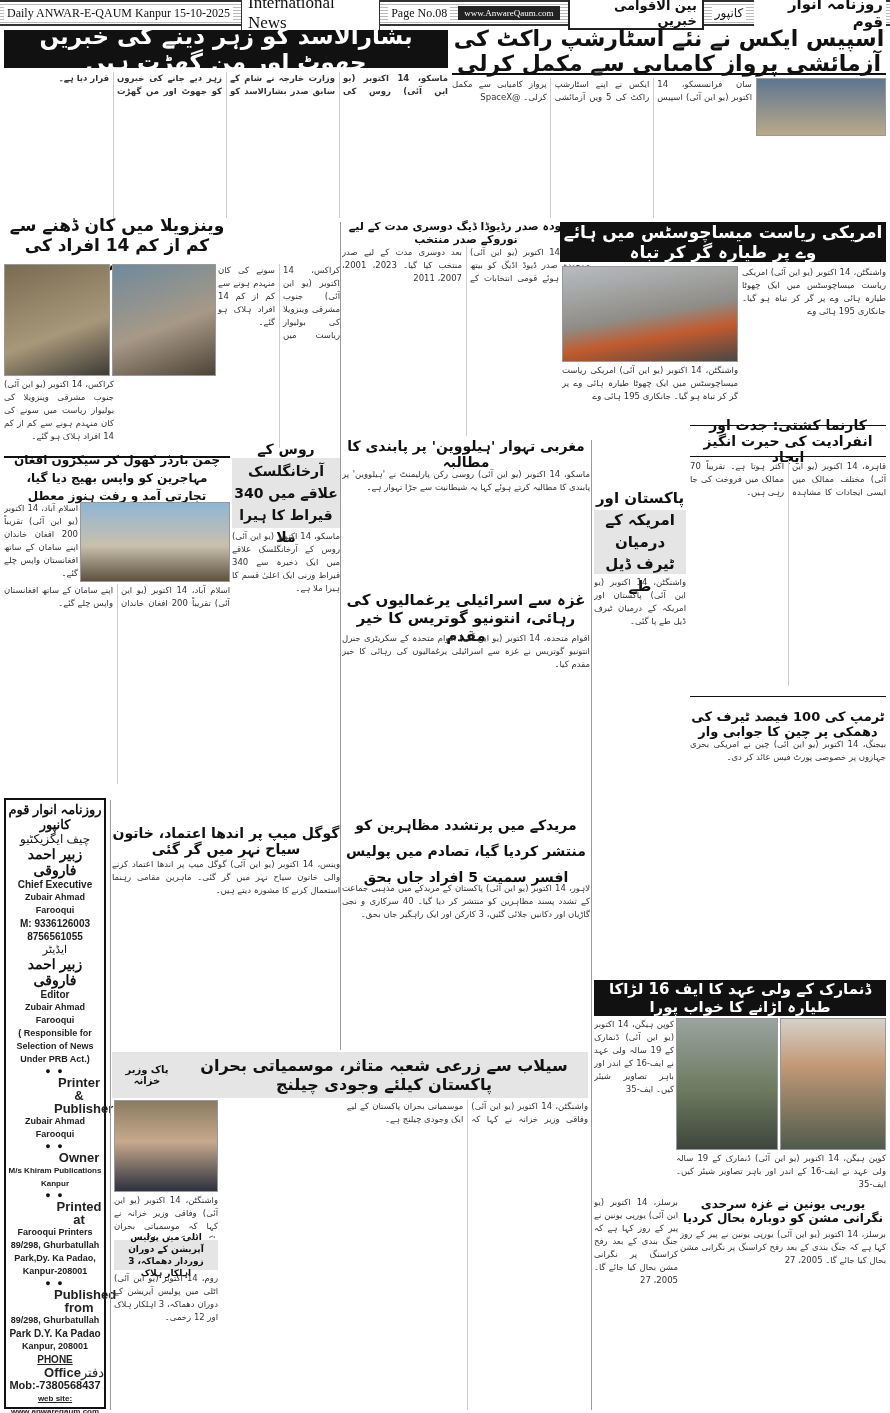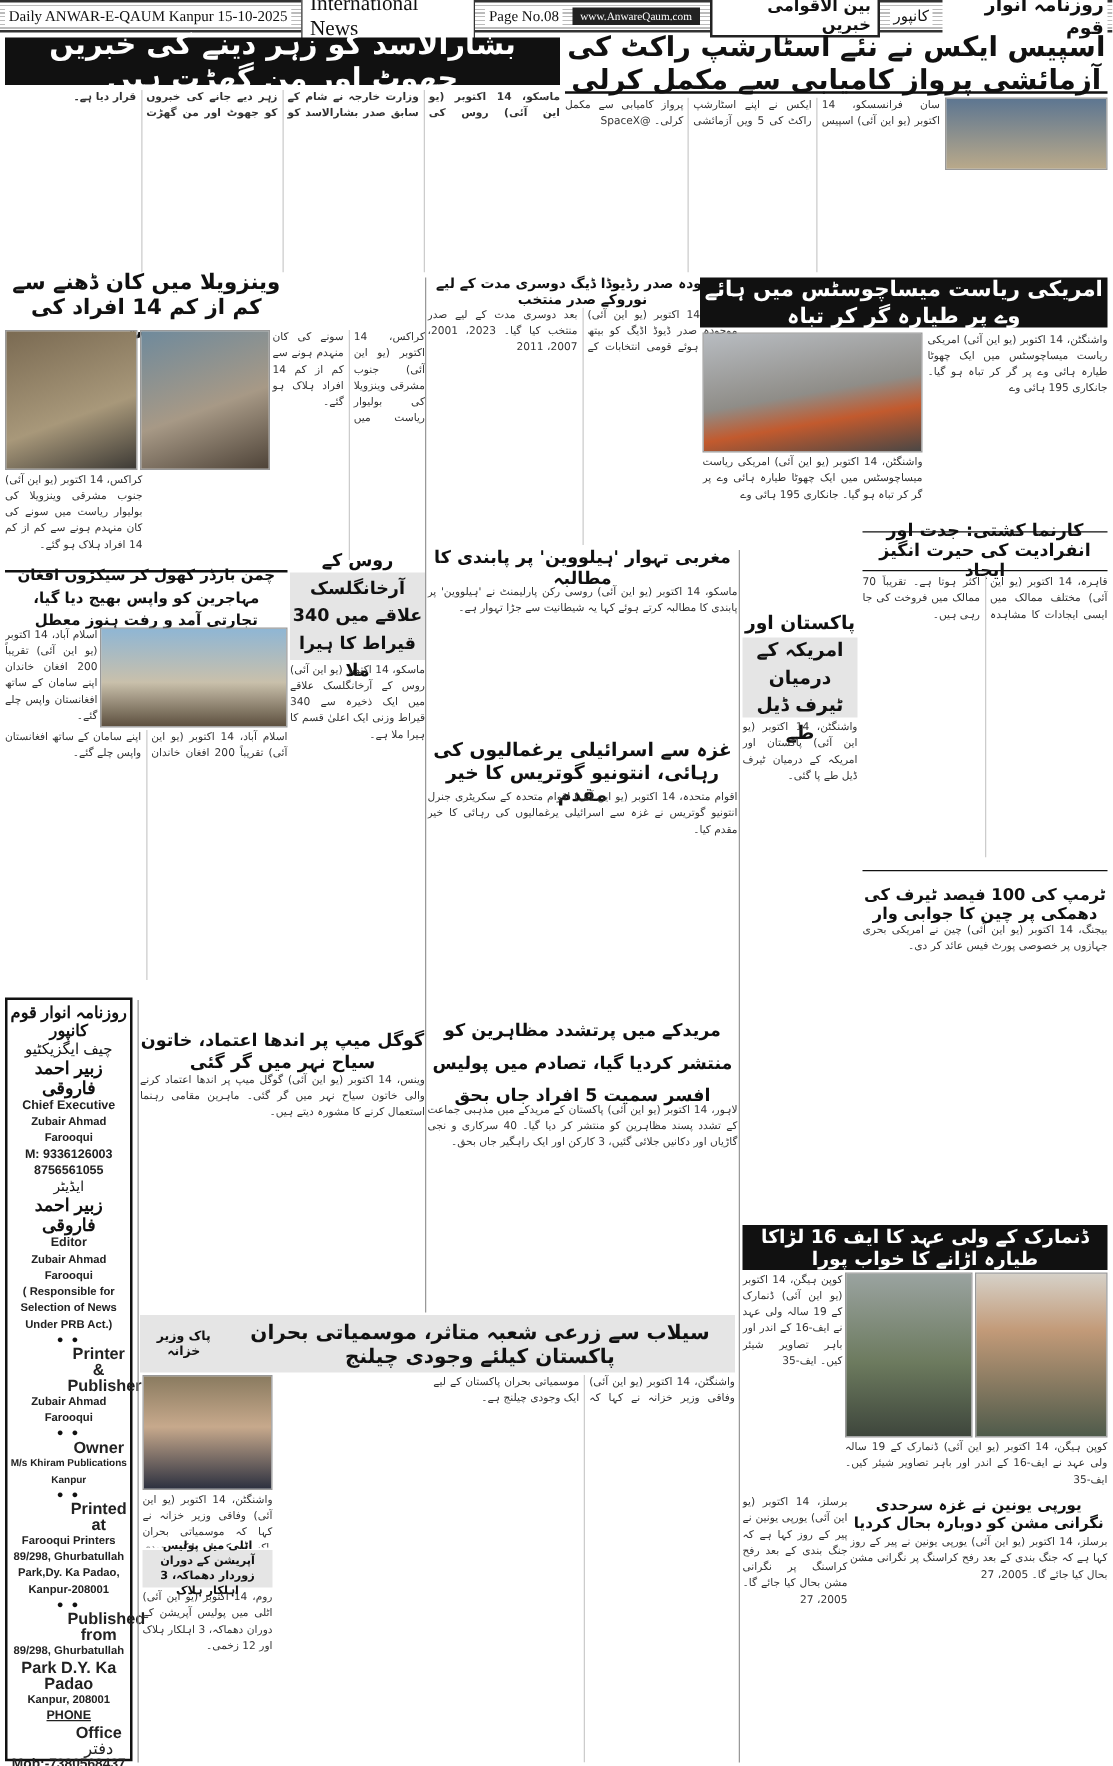--- a/index.html
+++ b/index.html
@@ -111,24 +111,24 @@
   <div class="line" style="font-size:8px;">Kanpur</div>
   <div class="dots">● ●</div>
   <div class="line big">Printed at</div>
   <div class="line" style="font-size:9px;">Farooqui Printers</div>
   <div class="line" style="font-size:9px;">89/298, Ghurbatullah</div>
   <div class="line" style="font-size:9px;">Park,Dy. Ka Padao,</div>
   <div class="line" style="font-size:9px;">Kanpur-208001</div>
   <div class="dots">● ●</div>
   <div class="line big">Published from</div>
   <div class="line" style="font-size:9px;">89/298, Ghurbatullah</div>
-  <div class="line" style="font-size:13px;">Park D.Y. Ka Padao</div>
+  <div class="line" style="font-size:10px;">Park D.Y. Ka Padao</div>
   <div class="line" style="font-size:9px;">Kanpur, 208001</div>
   <div class="line u">PHONE</div>
-  <div class="line big" style="display:flex;justify-content:flex-end;flex-direction:column;">
+  <div class="line big" style="display:flex;justify-content:flex-end;">
     <span>Office</span>
     <span style="direction:rtl;font-weight:normal;">دفتر</span>
   </div>
   <div class="line" style="font-size:11px;">Mob:-7380568437</div>
   <div class="line u" style="font-size:8px;">web site:</div>
   <div class="line" style="font-size:8px;">www.anwareqaum.com</div>
   <div class="line" style="font-size:8px;">E.gmail address</div>
   <div class="email" style="font-size:8px;">anwar.e.qaum@gmail.com</div>
 </div>
 

